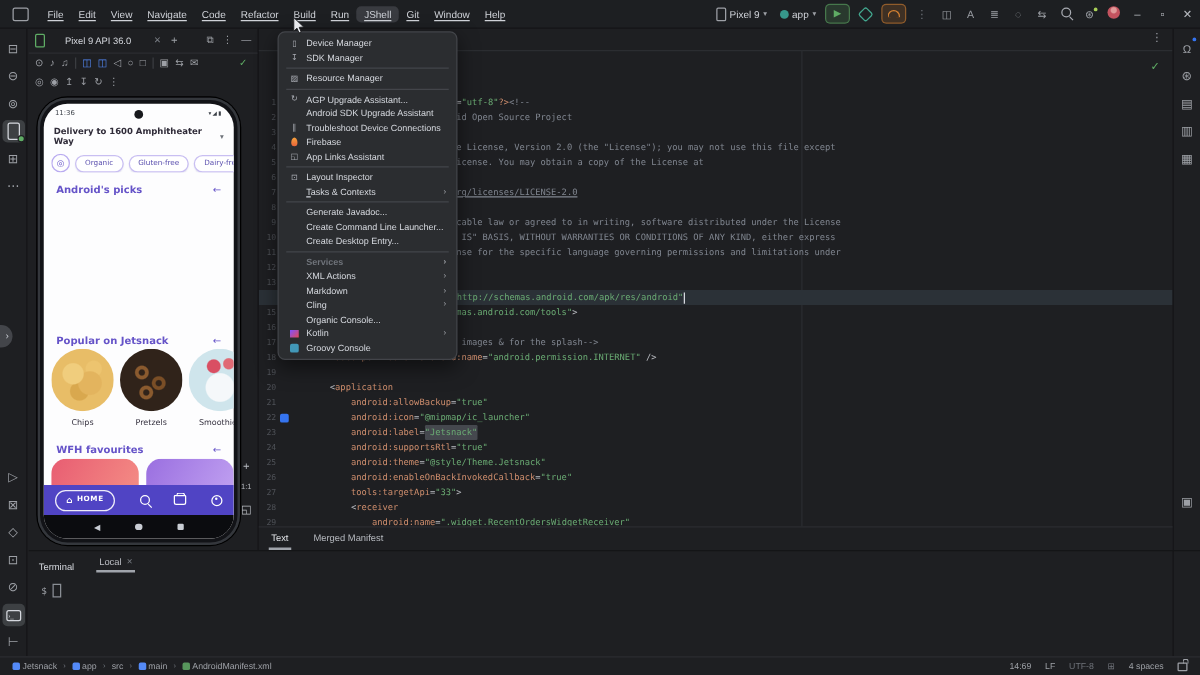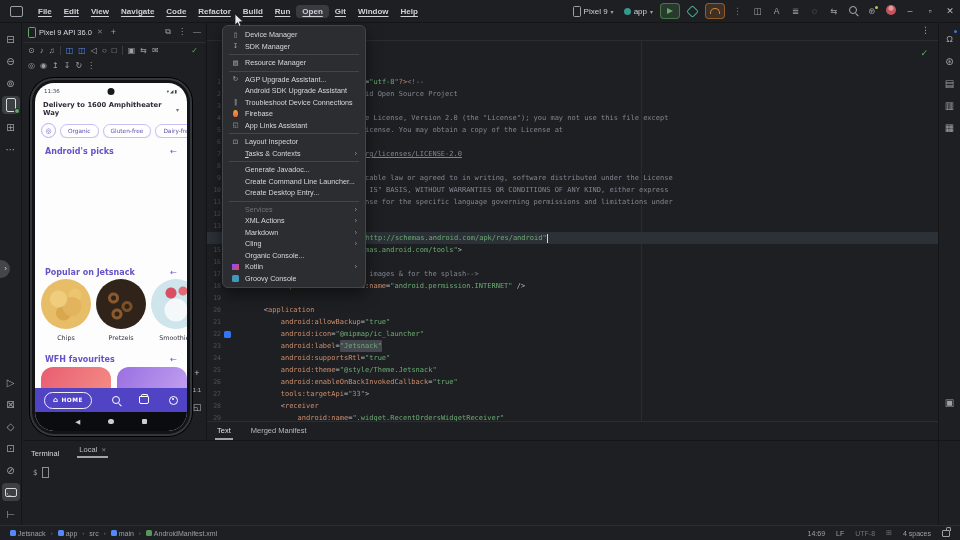--- a/index.html
+++ b/index.html
@@ -42,21 +42,21 @@
   .green-dot{position:absolute;right:0;bottom:0;width:4px;height:4px;border-radius:50%;background:#5fad65;border:1px solid #1e1f22;}
   .ph-glyph{width:8px;height:12px;border:1px solid currentColor;border-radius:2px;}
   .term-glyph{width:12px;height:9px;border:1px solid currentColor;border-radius:2px;font-size:5px;line-height:8px;text-align:left;padding-left:1px;box-sizing:border-box;}
   .bell-glyph{font-size:9px;}
   #stripe-chevron{position:absolute;left:-8px;top:260px;width:18px;height:18px;border-radius:50%;background:#43454a;
                   color:#cfd2d8;font-size:8px;line-height:18px;text-align:right;padding-right:3px;box-sizing:border-box;z-index:30;}
   .rs-bottom{position:absolute;bottom:112px;}
   
   #rd-panel{position:absolute;left:23px;top:22px;width:183px;height:418px;border-right:1px solid #141517;}
   .rd-tabs{height:20px;display:flex;align-items:center;border-bottom:1px solid #2b2d31;font-size:7.5px;color:#d5d8de;padding:0 5px;}
-  .rd-tab{display:flex;align-items:center;gap:3px;}
+  .rd-tab{display:flex;align-items:center;gap:16px;}
   .rd-tab .ph{width:6px;height:9px;border:1px solid #5fad65;border-radius:1.5px;}
   .rd-x{color:#7a7e85;font-size:7px;margin-left:2px;}
   .rd-plus{color:#9da0a6;margin-left:8px;font-size:9px;}
   .rd-tr-ico{margin-left:auto;display:flex;gap:7px;color:#9da0a6;font-size:8px;}
   .rd-toolrow{height:15px;display:flex;align-items:center;padding-left:5px;gap:5px;font-size:8px;color:#9da0a6;}
   .rd-toolrow .blue{color:#548af7;}
   .rd-toolrow .grn{color:#5fad65;}
   .tb-sep{width:1px;height:9px;background:#3a3c40;}
   .rd-zoom{position:absolute;right:1px;top:346px;width:16px;display:flex;flex-direction:column;gap:9px;
            align-items:center;color:#b6b9bf;font-size:9px;z-index:25;}
@@ -166,45 +166,45 @@
   .sb-dim{color:#6f737a;}
   .lockW{width:6px;height:5px;border:1px solid #9da0a6;border-radius:1px;position:relative;display:inline-block;}
   .lockW:before{content:"";position:absolute;top:-4px;left:2.5px;width:3px;height:3px;border:1px solid #9da0a6;border-bottom:none;border-radius:2px 2px 0 0;}
   
   #tools-menu{position:absolute;left:222px;top:25px;width:142px;background:#2b2d30;border:1px solid #43454a;
               border-radius:6px;box-shadow:0 6px 16px rgba(0,0,0,.5);padding:3px 0;z-index:50;font-size:7.2px;color:#d5d8de;}
   .mi{height:11.5px;display:flex;align-items:center;padding:0 8px;gap:5px;}
   .mi .ic{width:9px;text-align:center;font-size:6.5px;color:#a8abb2;flex:none;display:flex;justify-content:center;}
   .mi .lbl{flex:1;white-space:nowrap;}
   .mi .arr{color:#9da0a6;font-size:6.5px;}
-  .mi.off{color:#6f737a;}
+  .mi.off{color:#6f737a;font-weight:bold;}
   .msep{height:1px;background:#43454a;margin:2px 6px;}
   .flame{width:5px;height:7px;background:linear-gradient(#f6a33c,#e8633a);border-radius:50% 50% 50% 50%/60% 60% 40% 40%;}
   .kotlin-ic{width:6.5px;height:6.5px;background:linear-gradient(135deg,#7f52ff,#e44857);}
   .groovy-ic{width:6.5px;height:6.5px;background:#4298b8;border-radius:1.5px;}
   
   #cursor{position:absolute;left:234px;top:14px;z-index:99;}
 </style>
 </head>
 <body>
 
 <div id="screen">
 
   <div id="menubar">
     <span class="app-logo"></span>
-    <span id="menus" style="display: inline-flex; font-weight: bold;">
+    <span id="menus" style="display: inline-flex;">
         <span class="menu-item">File</span>
         <span class="menu-item">Edit</span>
         <span class="menu-item">View</span>
         <span class="menu-item">Navigate</span>
         <span class="menu-item">Code</span>
         <span class="menu-item">Refactor</span>
         <span class="menu-item">Build</span>
         <span class="menu-item">Run</span>
-        <span class="menu-item active">Open</span>
+        <span class="menu-item active">JShell</span>
         <span class="menu-item">Git</span>
         <span class="menu-item">Window</span>
         <span class="menu-item">Help</span>
       </span>
     <div id="tb-right">
       <span class="tb-chip">
         <span class="mini-phone"></span>
         <span>Pixel 9</span>
         <span class="tb-caret">▾</span>
       </span>

